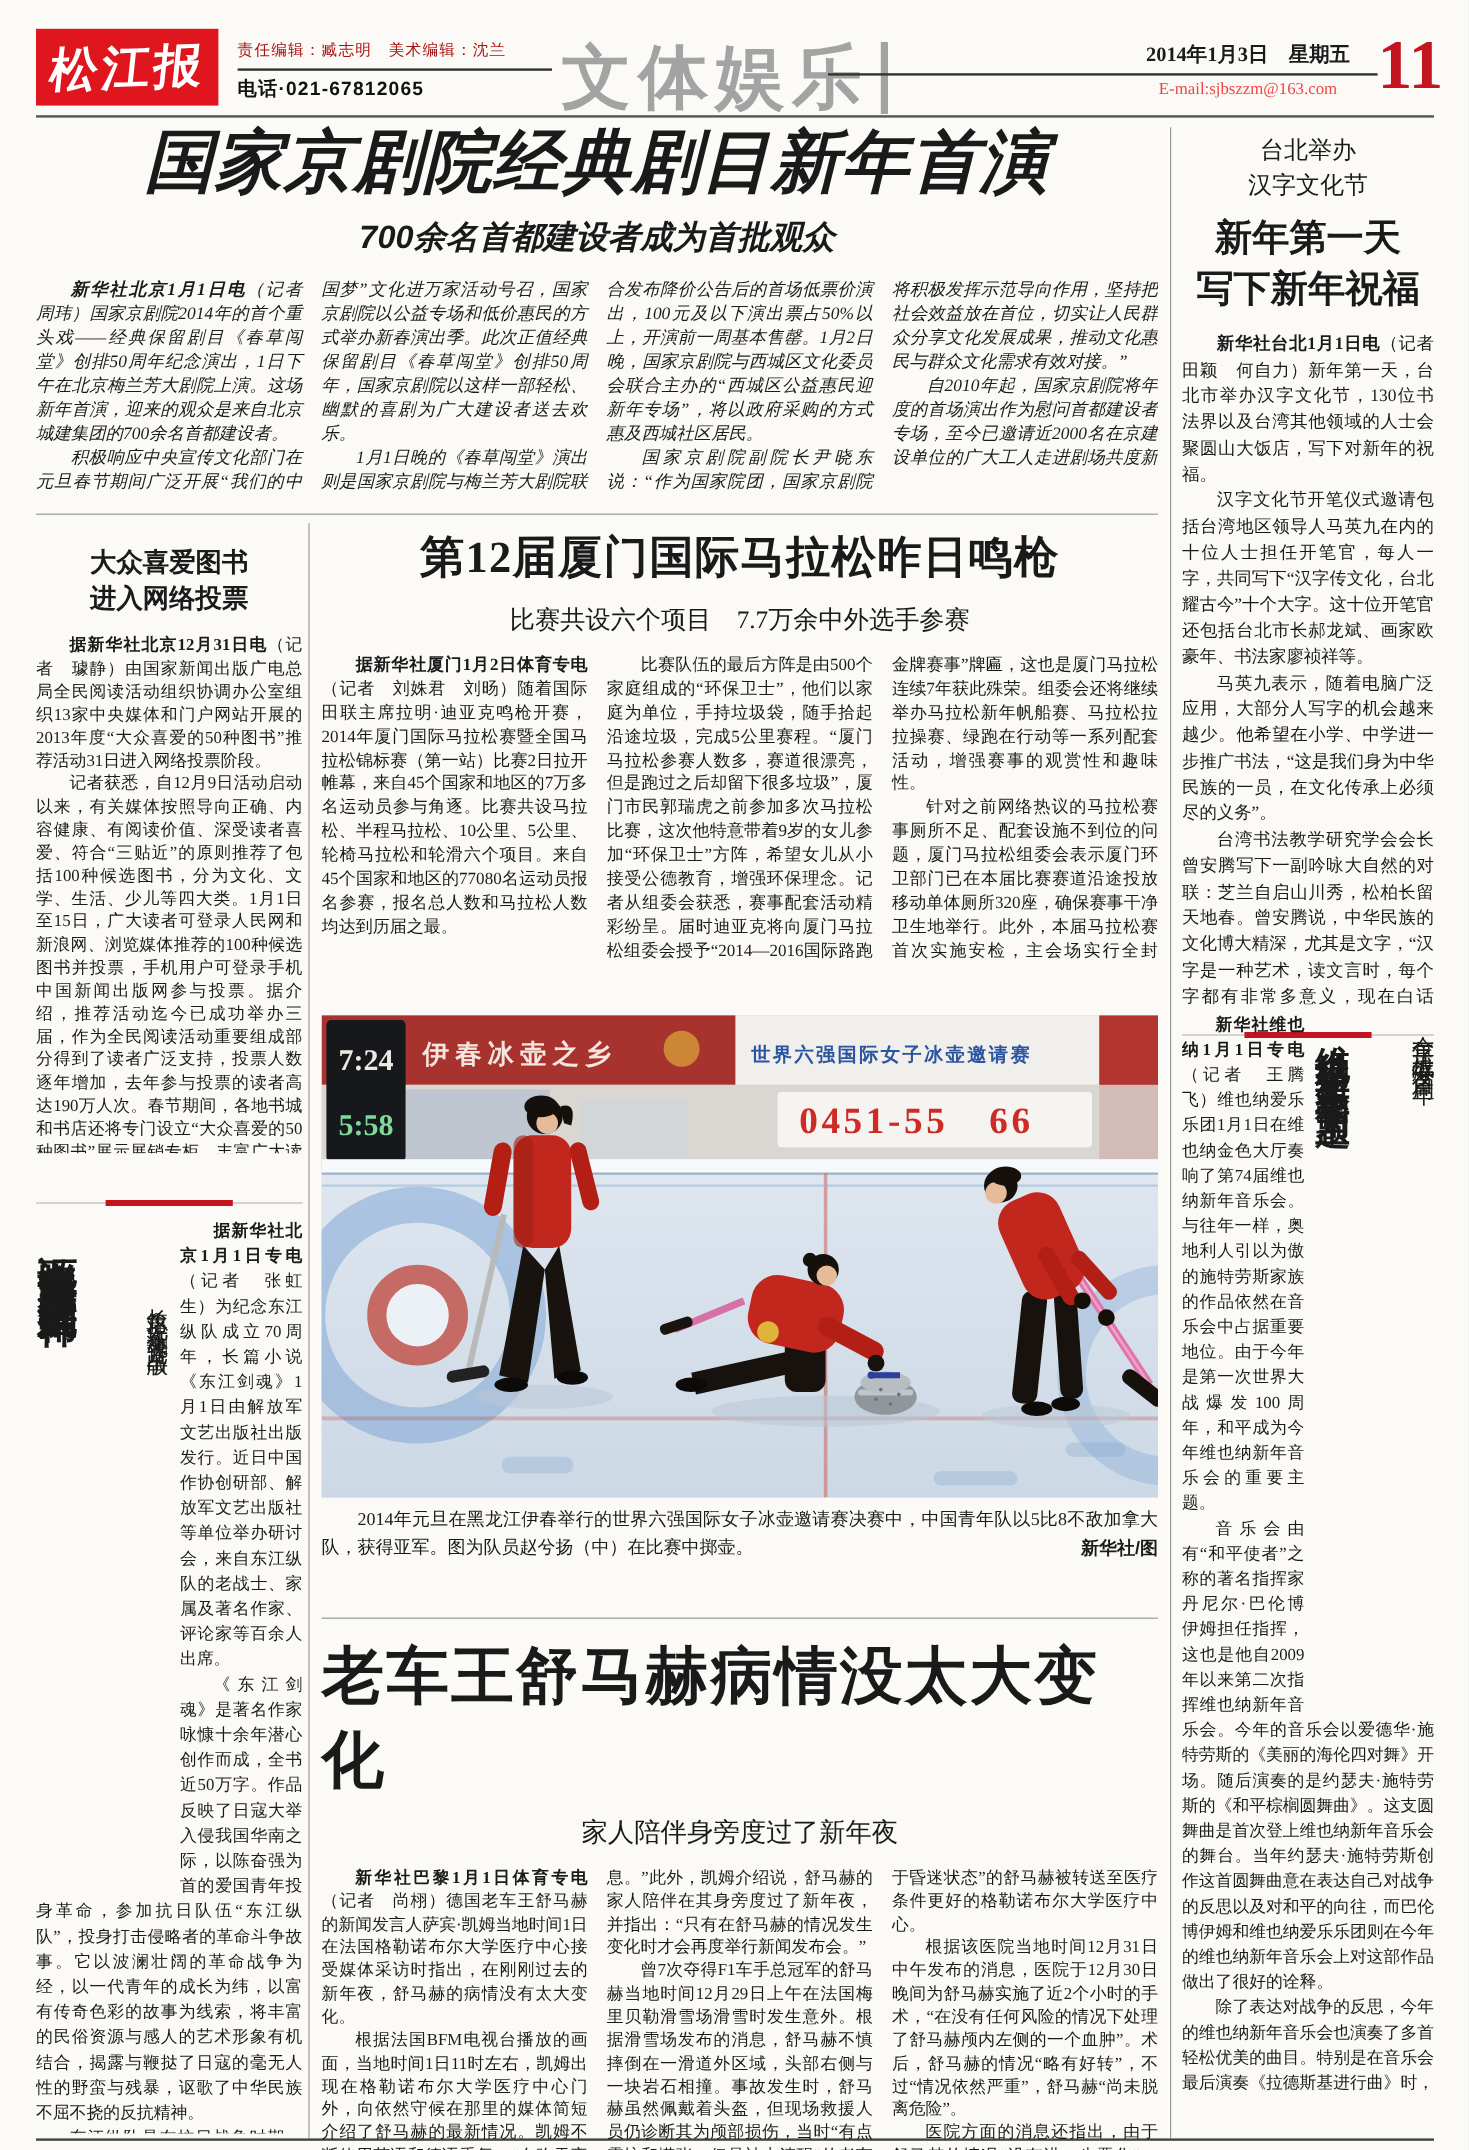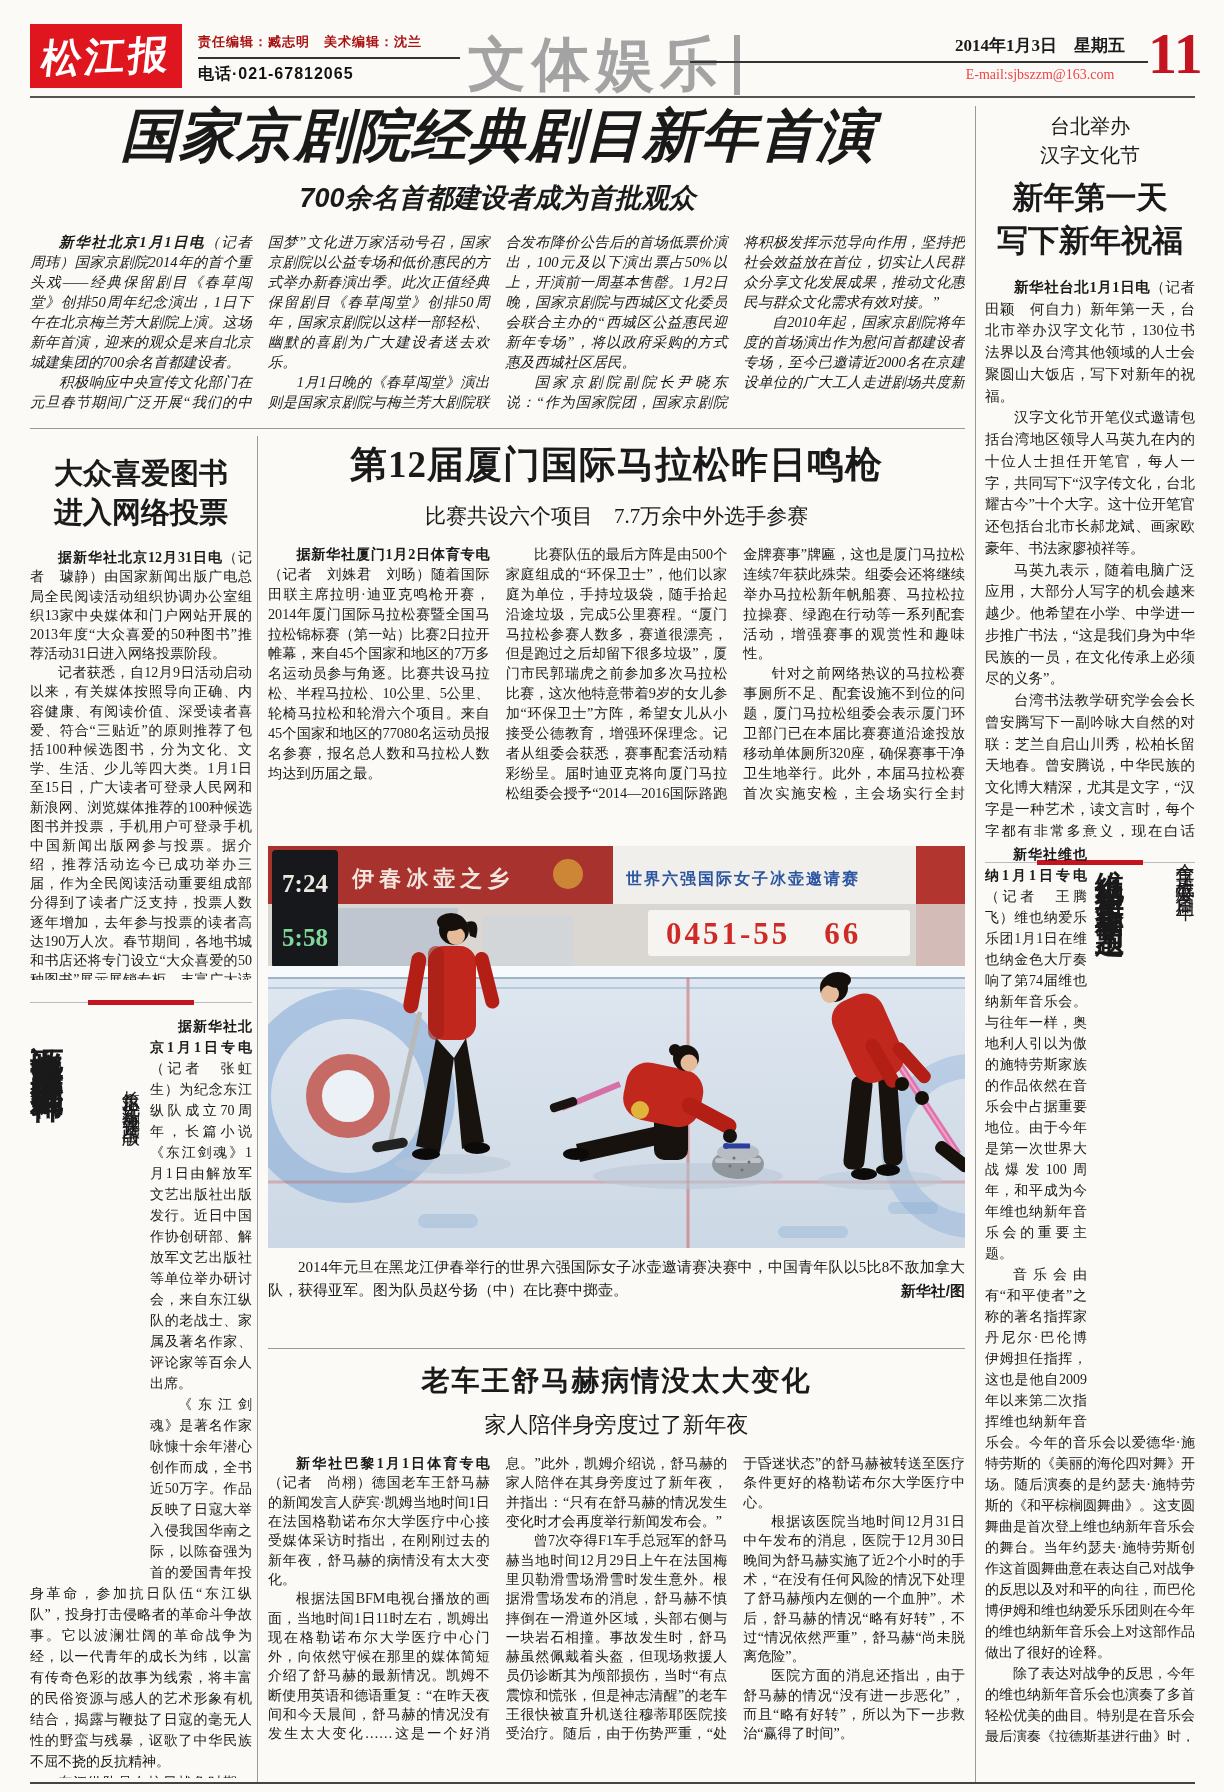--- a/index.html
+++ b/index.html
@@ -3,21 +3,21 @@
 <meta charset="utf-8">
 <style>
   html,body{margin:0;padding:0;background:#e8e8e4;}
   #page{position:relative;width:1224px;height:1792px;background:#fbfaf7;margin:0 auto;overflow:hidden;
         font-family:"Liberation Serif","DejaVu Serif",serif;color:#1a1a1a;}
   .abs{position:absolute;}
   
   .masthead{left:30px;top:24px;width:152px;height:64px;background:#e0161f;display:flex;align-items:center;justify-content:center;}
   .masthead span{color:#fff;font-size:40px;font-weight:900;letter-spacing:3px;transform:skewX(-8deg) rotate(-2deg);
         font-family:"Liberation Serif",serif;}
-  .editors{left:198px;top:33px;font-size:13px;font-weight:700;color:#a11;letter-spacing:1px;}
+  .editors{left:198px;top:33px;font-size:13px;font-weight:400;color:#a11;letter-spacing:1px;}
   .editors-rule{left:198px;top:57px;width:262px;height:2px;background:#333;}
   .phone{left:198px;top:64px;font-size:16px;font-weight:900;color:#111;letter-spacing:1px;font-family:"Liberation Sans",sans-serif;}
   .section-title{left:468px;top:26px;display:flex;align-items:center;}
   .section-title .txt{font-size:58px;font-weight:900;color:#a3a3a3;letter-spacing:6px;font-family:"Liberation Sans",sans-serif;}
   .section-title .bar{width:6px;height:60px;background:#a3a3a3;margin-left:10px;}
   .date-line-rule{left:690px;top:61px;width:458px;height:2px;background:#333;}
   .date-txt{left:930px;top:34px;width:220px;text-align:center;font-size:17px;font-weight:700;}
   .email-txt{left:930px;top:67px;width:220px;text-align:center;font-size:14px;color:#ef4444;}
   .pagenum{left:1148px;top:20px;font-size:58px;font-weight:900;color:#c41420;font-family:"Liberation Serif",serif;}
   .header-rule{left:30px;top:96px;width:1165px;height:2px;background:#555;}
@@ -35,21 +35,21 @@
   
   .taipei{left:985px;top:112px;width:210px;}
   .taipei .kicker{text-align:center;font-size:20px;line-height:1.45;font-weight:500;}
   .taipei h2{text-align:center;font-size:31px;line-height:1.4;font-weight:900;margin-top:6px;}
   .taipei .body{margin-top:14px;height:560px;overflow:hidden;font-size:14.5px;line-height:1.5;}
   .rule-under-jingju{left:30px;top:428px;width:935px;height:1px;background:#999;}
   .vrule-main{left:975px;top:106px;width:1px;height:1676px;background:#9a9a9a;}
   .vrule-left{left:257px;top:436px;width:1px;height:1346px;background:#9a9a9a;}
   
   .books{left:30px;top:444px;width:222px;}
-  .books h2{text-align:center;font-size:29px;line-height:1.35;font-weight:900;margin-top:10px;}
+  .books h2{text-align:center;font-size:22px;line-height:1.35;font-weight:900;margin-top:10px;}
   .books .body{margin-top:16px;height:432px;overflow:hidden;font-size:14px;line-height:1.37;}
   
   .marathon{left:268px;top:440px;width:697px;}
   .marathon h2{text-align:center;font-size:37px;font-weight:900;letter-spacing:1px;}
   .marathon .sub{text-align:center;font-size:21px;margin-top:12px;font-weight:500;}
   .marathon .body{margin-top:15px;height:276px;overflow:hidden;column-count:3;column-gap:16px;
       font-size:14.2px;line-height:1.4;}
   
   .photo{left:268px;top:846px;width:697px;height:402px;background:#cfd9e2;}
   .photo svg{display:block;width:100%;height:100%;}
@@ -60,21 +60,21 @@
   .seg .red{position:absolute;top:-2px;height:5px;background:#c41420;}
   
   .dongjiang{left:30px;top:1016px;width:222px;height:762px;overflow:hidden;font-size:14px;line-height:1.5;}
   .dj-float{float:left;width:110px;height:556px;margin:4px 10px 6px 0;display:flex;justify-content:space-between;}
   .vtxt{writing-mode:vertical-rl;text-orientation:upright;}
   .dj-title{font-size:33px;font-weight:900;letter-spacing:3px;line-height:1;}
   .dj-sub{font-size:18px;letter-spacing:3px;padding-top:56px;line-height:1;}
   
   .rule-schu{left:268px;top:1348px;width:697px;height:1px;background:#999;}
   .schu{left:268px;top:1362px;width:697px;}
-  .schu h2{text-align:center;font-size:28px;letter-spacing:2px;}
+  .schu h2{text-align:left;font-size:52px;letter-spacing:2px;}
   .schu .sub{text-align:center;font-size:22px;margin-top:10px;font-weight:500;}
   .schu .body{margin-top:14px;height:300px;overflow:hidden;column-count:3;column-gap:16px;
       font-size:14px;line-height:1.38;}
   
   .vienna{left:985px;top:844px;width:210px;height:898px;overflow:hidden;font-size:14px;line-height:1.5;}
   .vn-float{float:right;width:100px;height:560px;margin:2px 0 8px 8px;display:flex;justify-content:space-between;}
   .vn-title{font-size:29px;font-weight:900;letter-spacing:5px;line-height:1;}
   .vn-kicker{font-size:19px;letter-spacing:4px;line-height:1;padding-top:2px;}
   .bottom-rule{left:30px;top:1782px;width:1165px;height:2px;background:#444;}
 </style>

